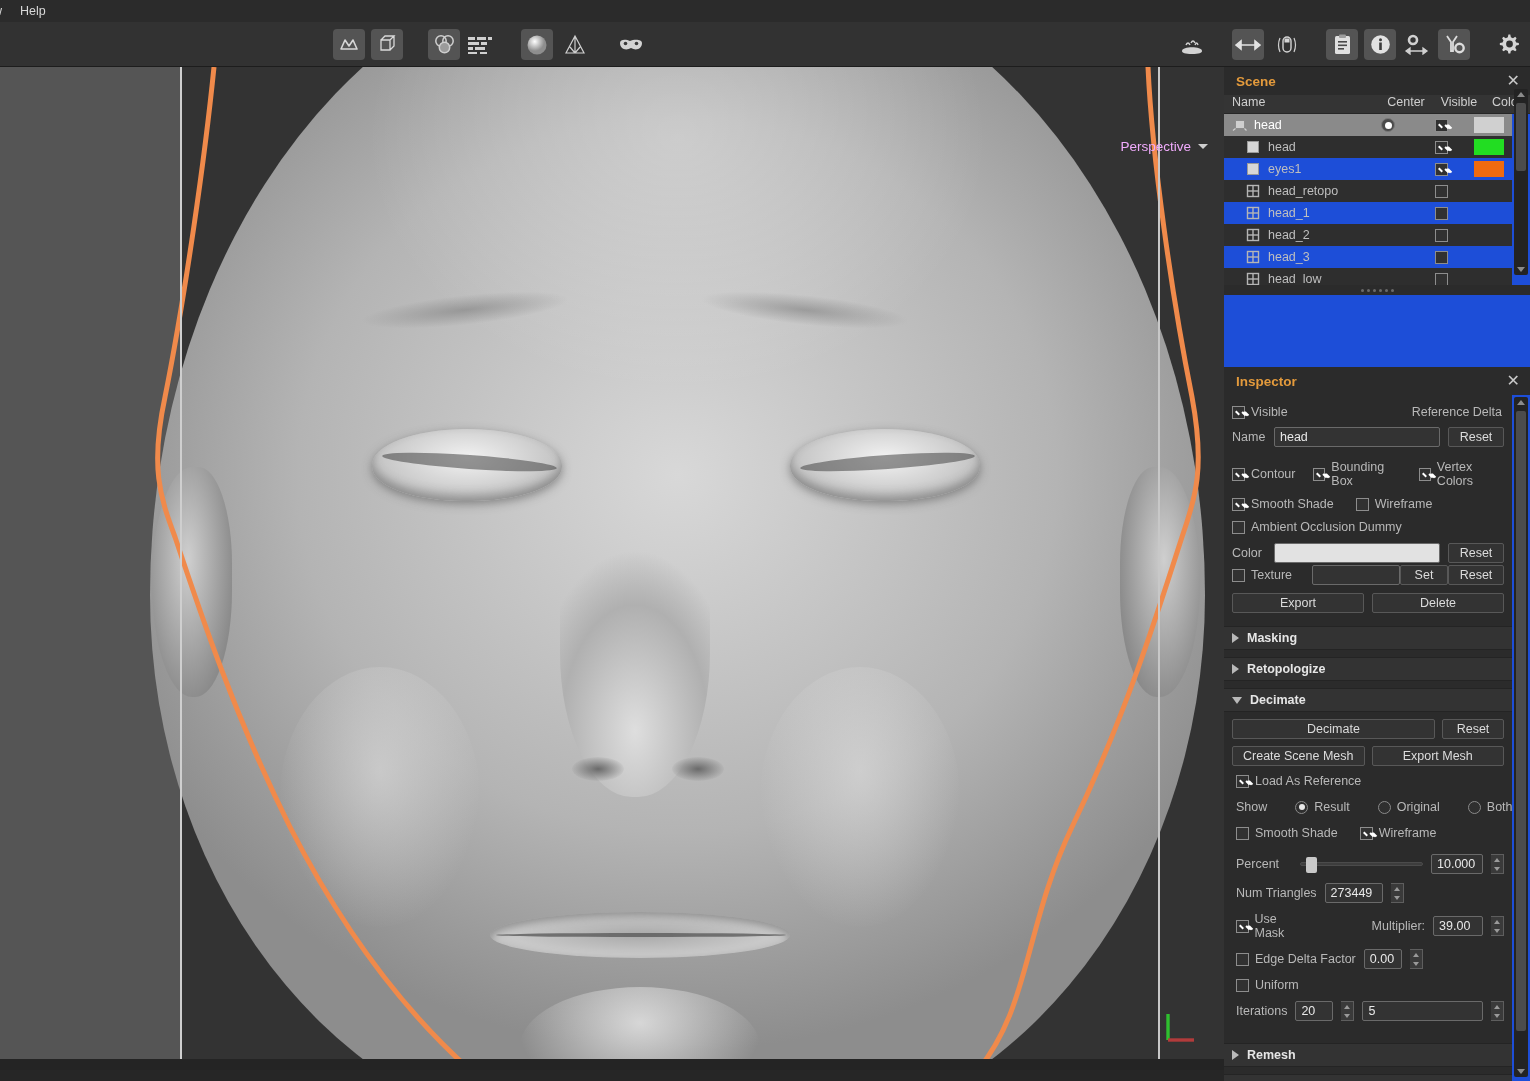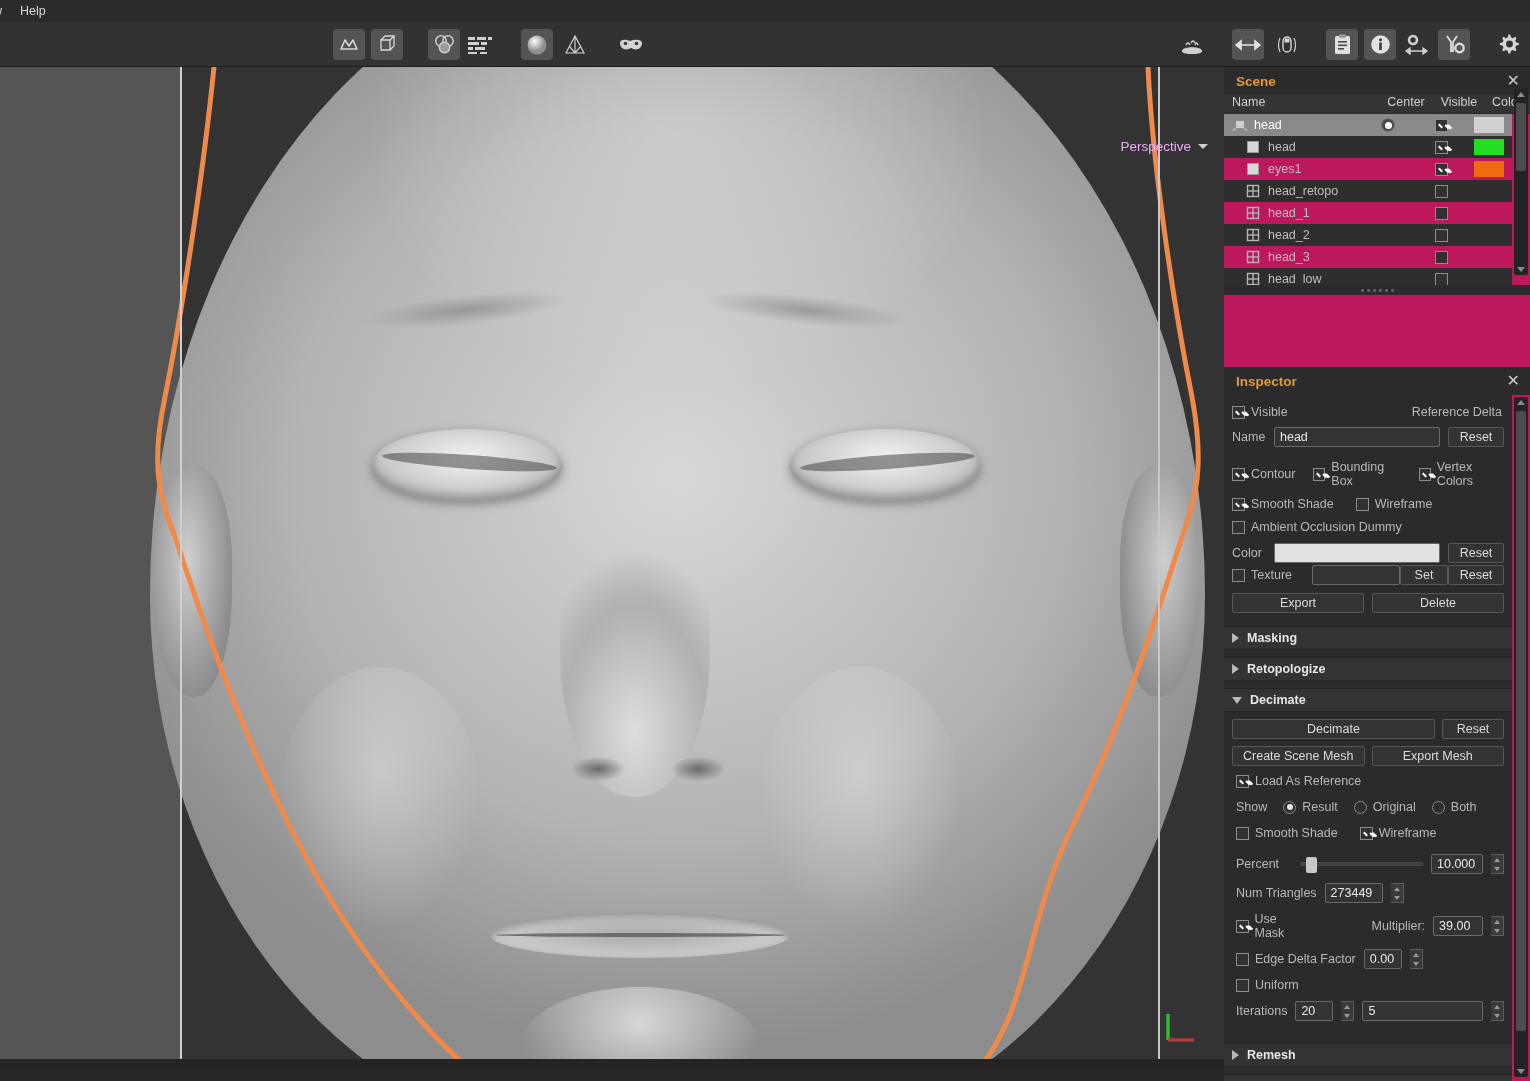--- a/index.html
+++ b/index.html
@@ -125,21 +125,21 @@
 
   .perspective-label {
     position:absolute; right:16px; top:72px; color:#f0abfc; font-size:13.5px;
     display:flex; align-items:center; gap:7px;
   }
   .persp-caret { width:0;height:0;border-left:5px solid transparent;border-right:5px solid transparent;border-top:5px solid #cfcfcf; }
 
   .axis-gizmo { position:absolute; right:22px; bottom:22px; width:44px; height:44px; }
 
   
-  .dock { position:absolute; top:67px; left:1224px; width:306px; height:1014px; background:#be185d; }
+  .dock { position:absolute; top:67px; left:1224px; width:306px; height:1014px; background:#1d4ed8; }
 
   .panel-title {
     height:28px; display:flex; align-items:center; justify-content:space-between;
     padding:0 10px 0 12px; background:#2b2b2b;
   }
   .panel-title .t { color:#e39a3c; font-size:13.5px; font-weight:bold; }
   .panel-title .x { color:#c9c9c9; font-size:16px; line-height:16px; }
 
   
   .scene-panel { position:absolute; top:0; left:0; width:306px; height:230px; }
@@ -662,21 +662,21 @@
             <div class="btn" style="flex:1;">Export Mesh</div>
           </div>
 
           <div class="row" style="padding:8px 8px 0 12px;">
             <div class="cb">
               <span class="chk on"></span>
               <span class="lbl">Load As Reference</span>
             </div>
           </div>
 
-          <div class="row" style="padding:12px 8px 0 12px; gap:16px;">
+          <div class="row" style="padding:12px 8px 0 12px; gap:28px;">
             <span class="lbl">Show</span>
             <div class="cb">
               <span class="radio on">
                   <i></i>
                 </span>
               <span class="lbl">Result</span>
             </div>
             <div class="cb">
               <span class="radio">
                   <i></i>

